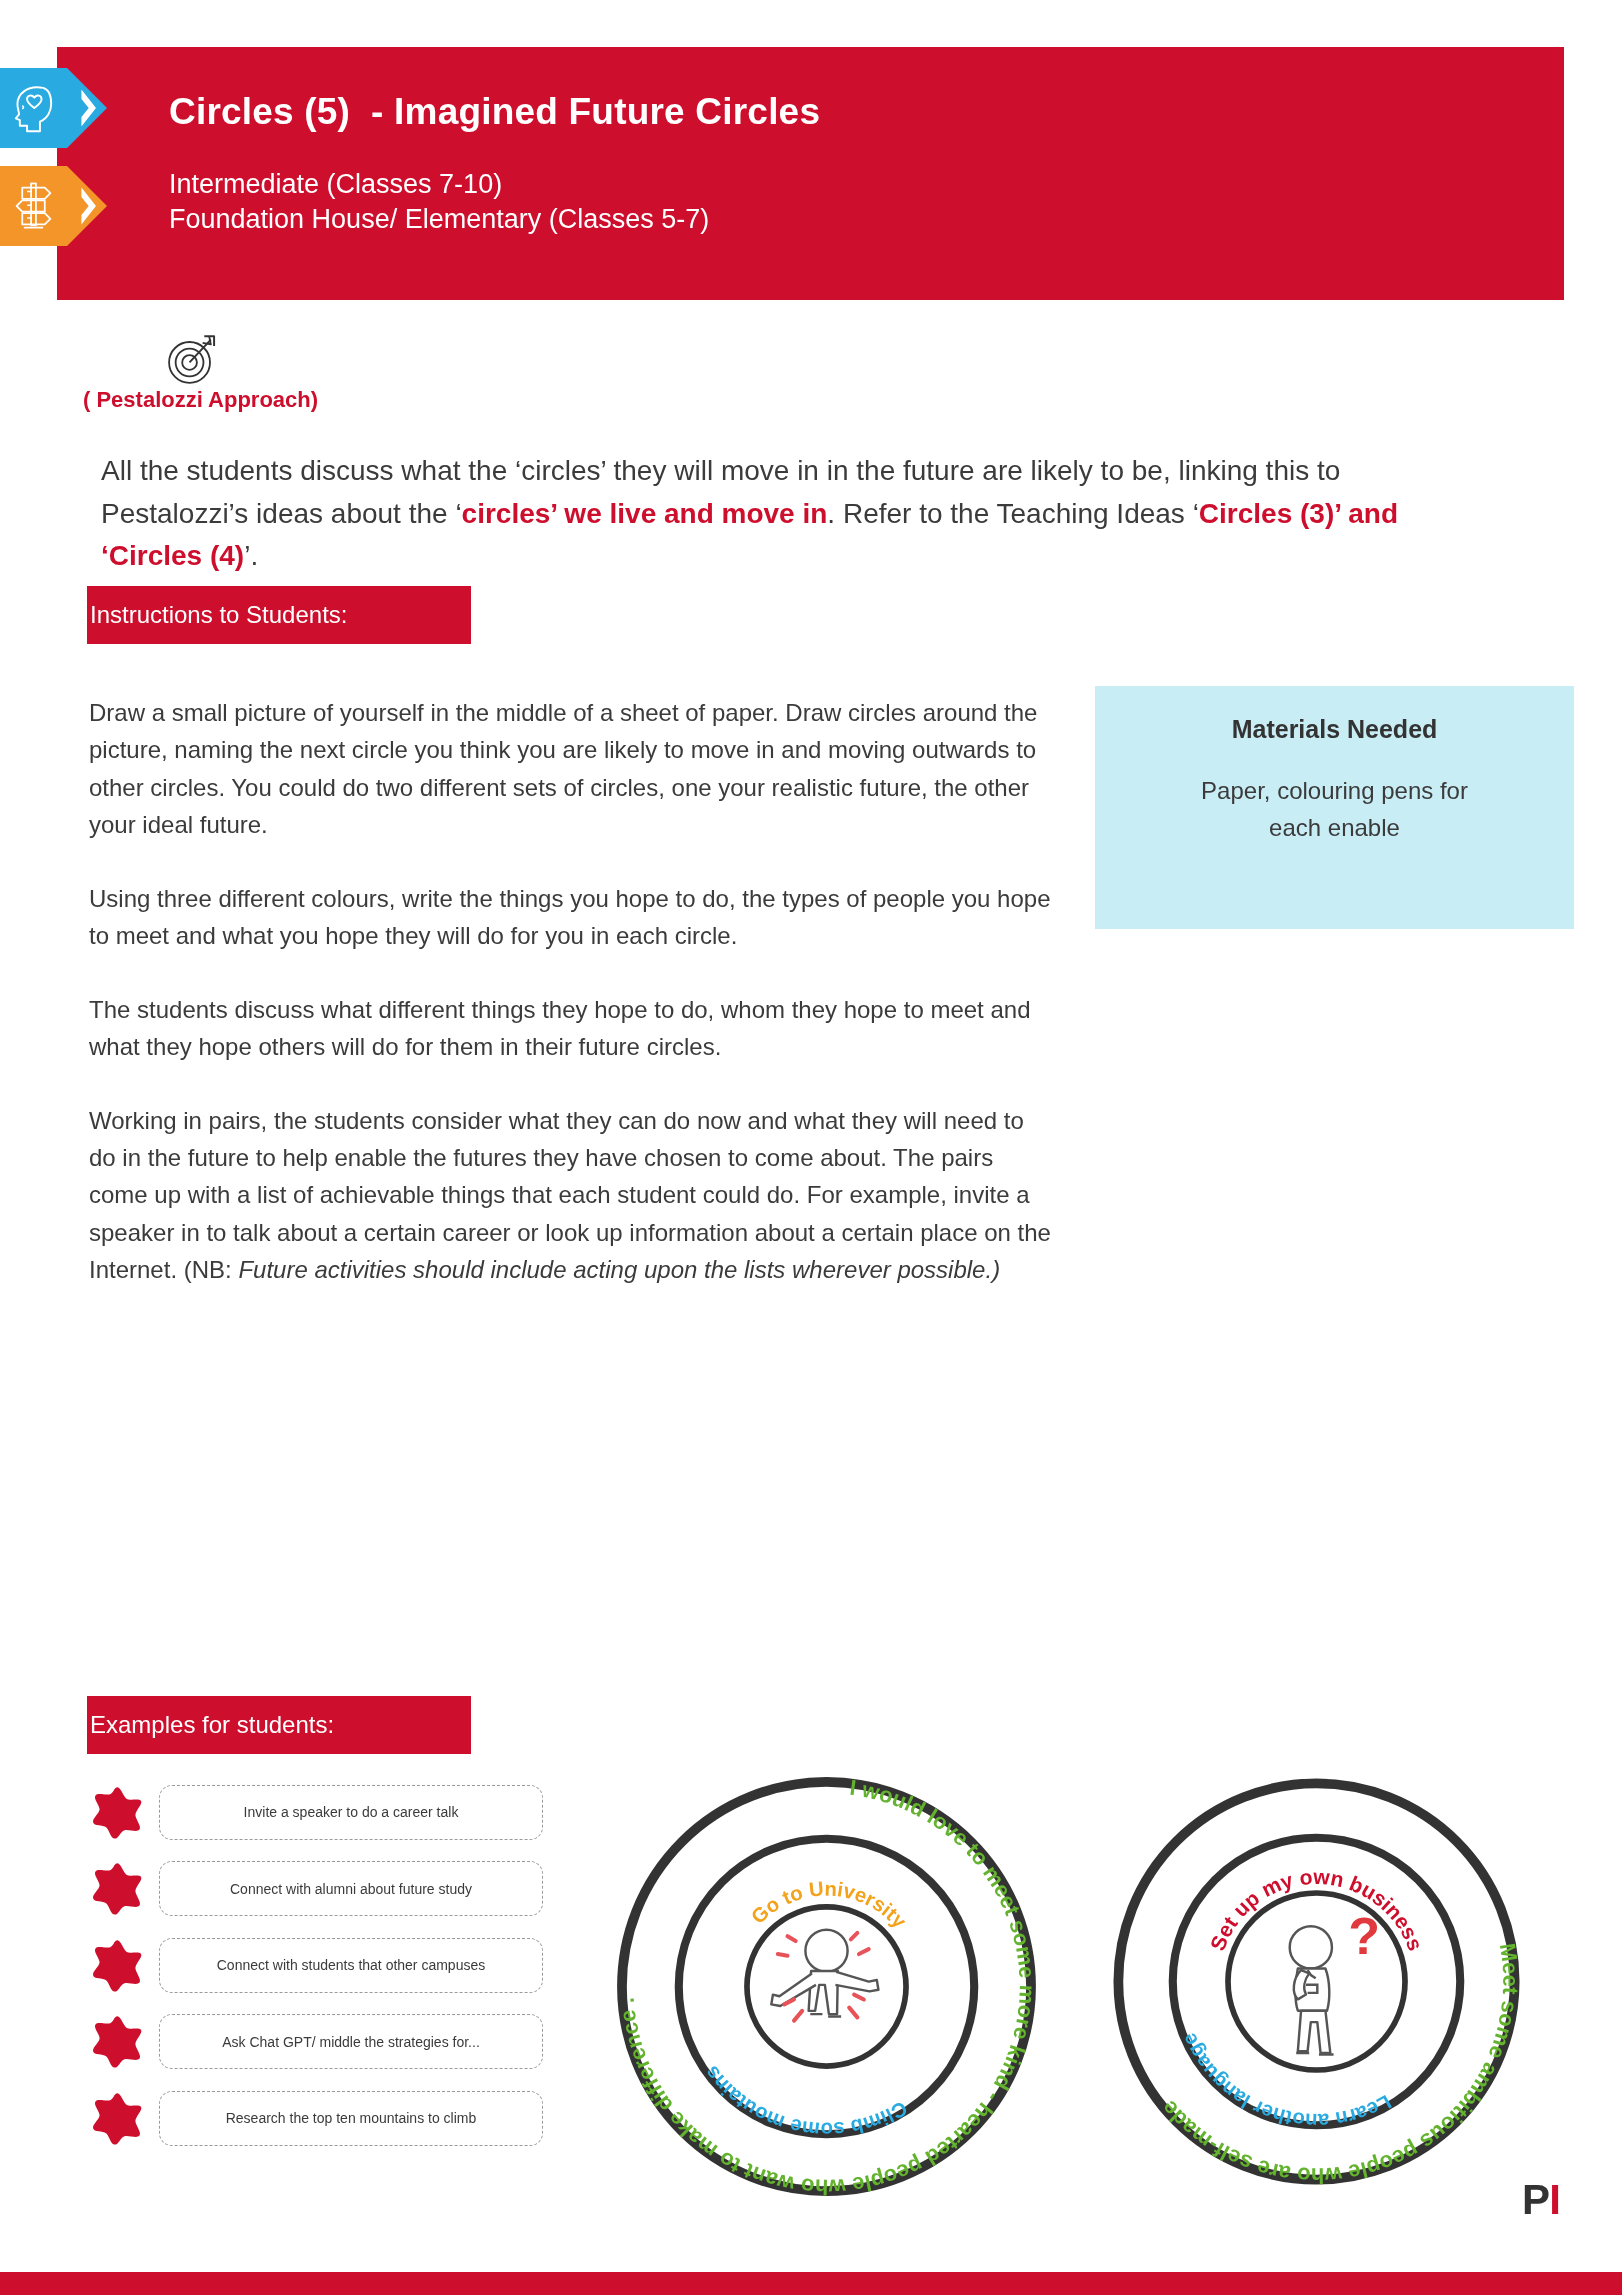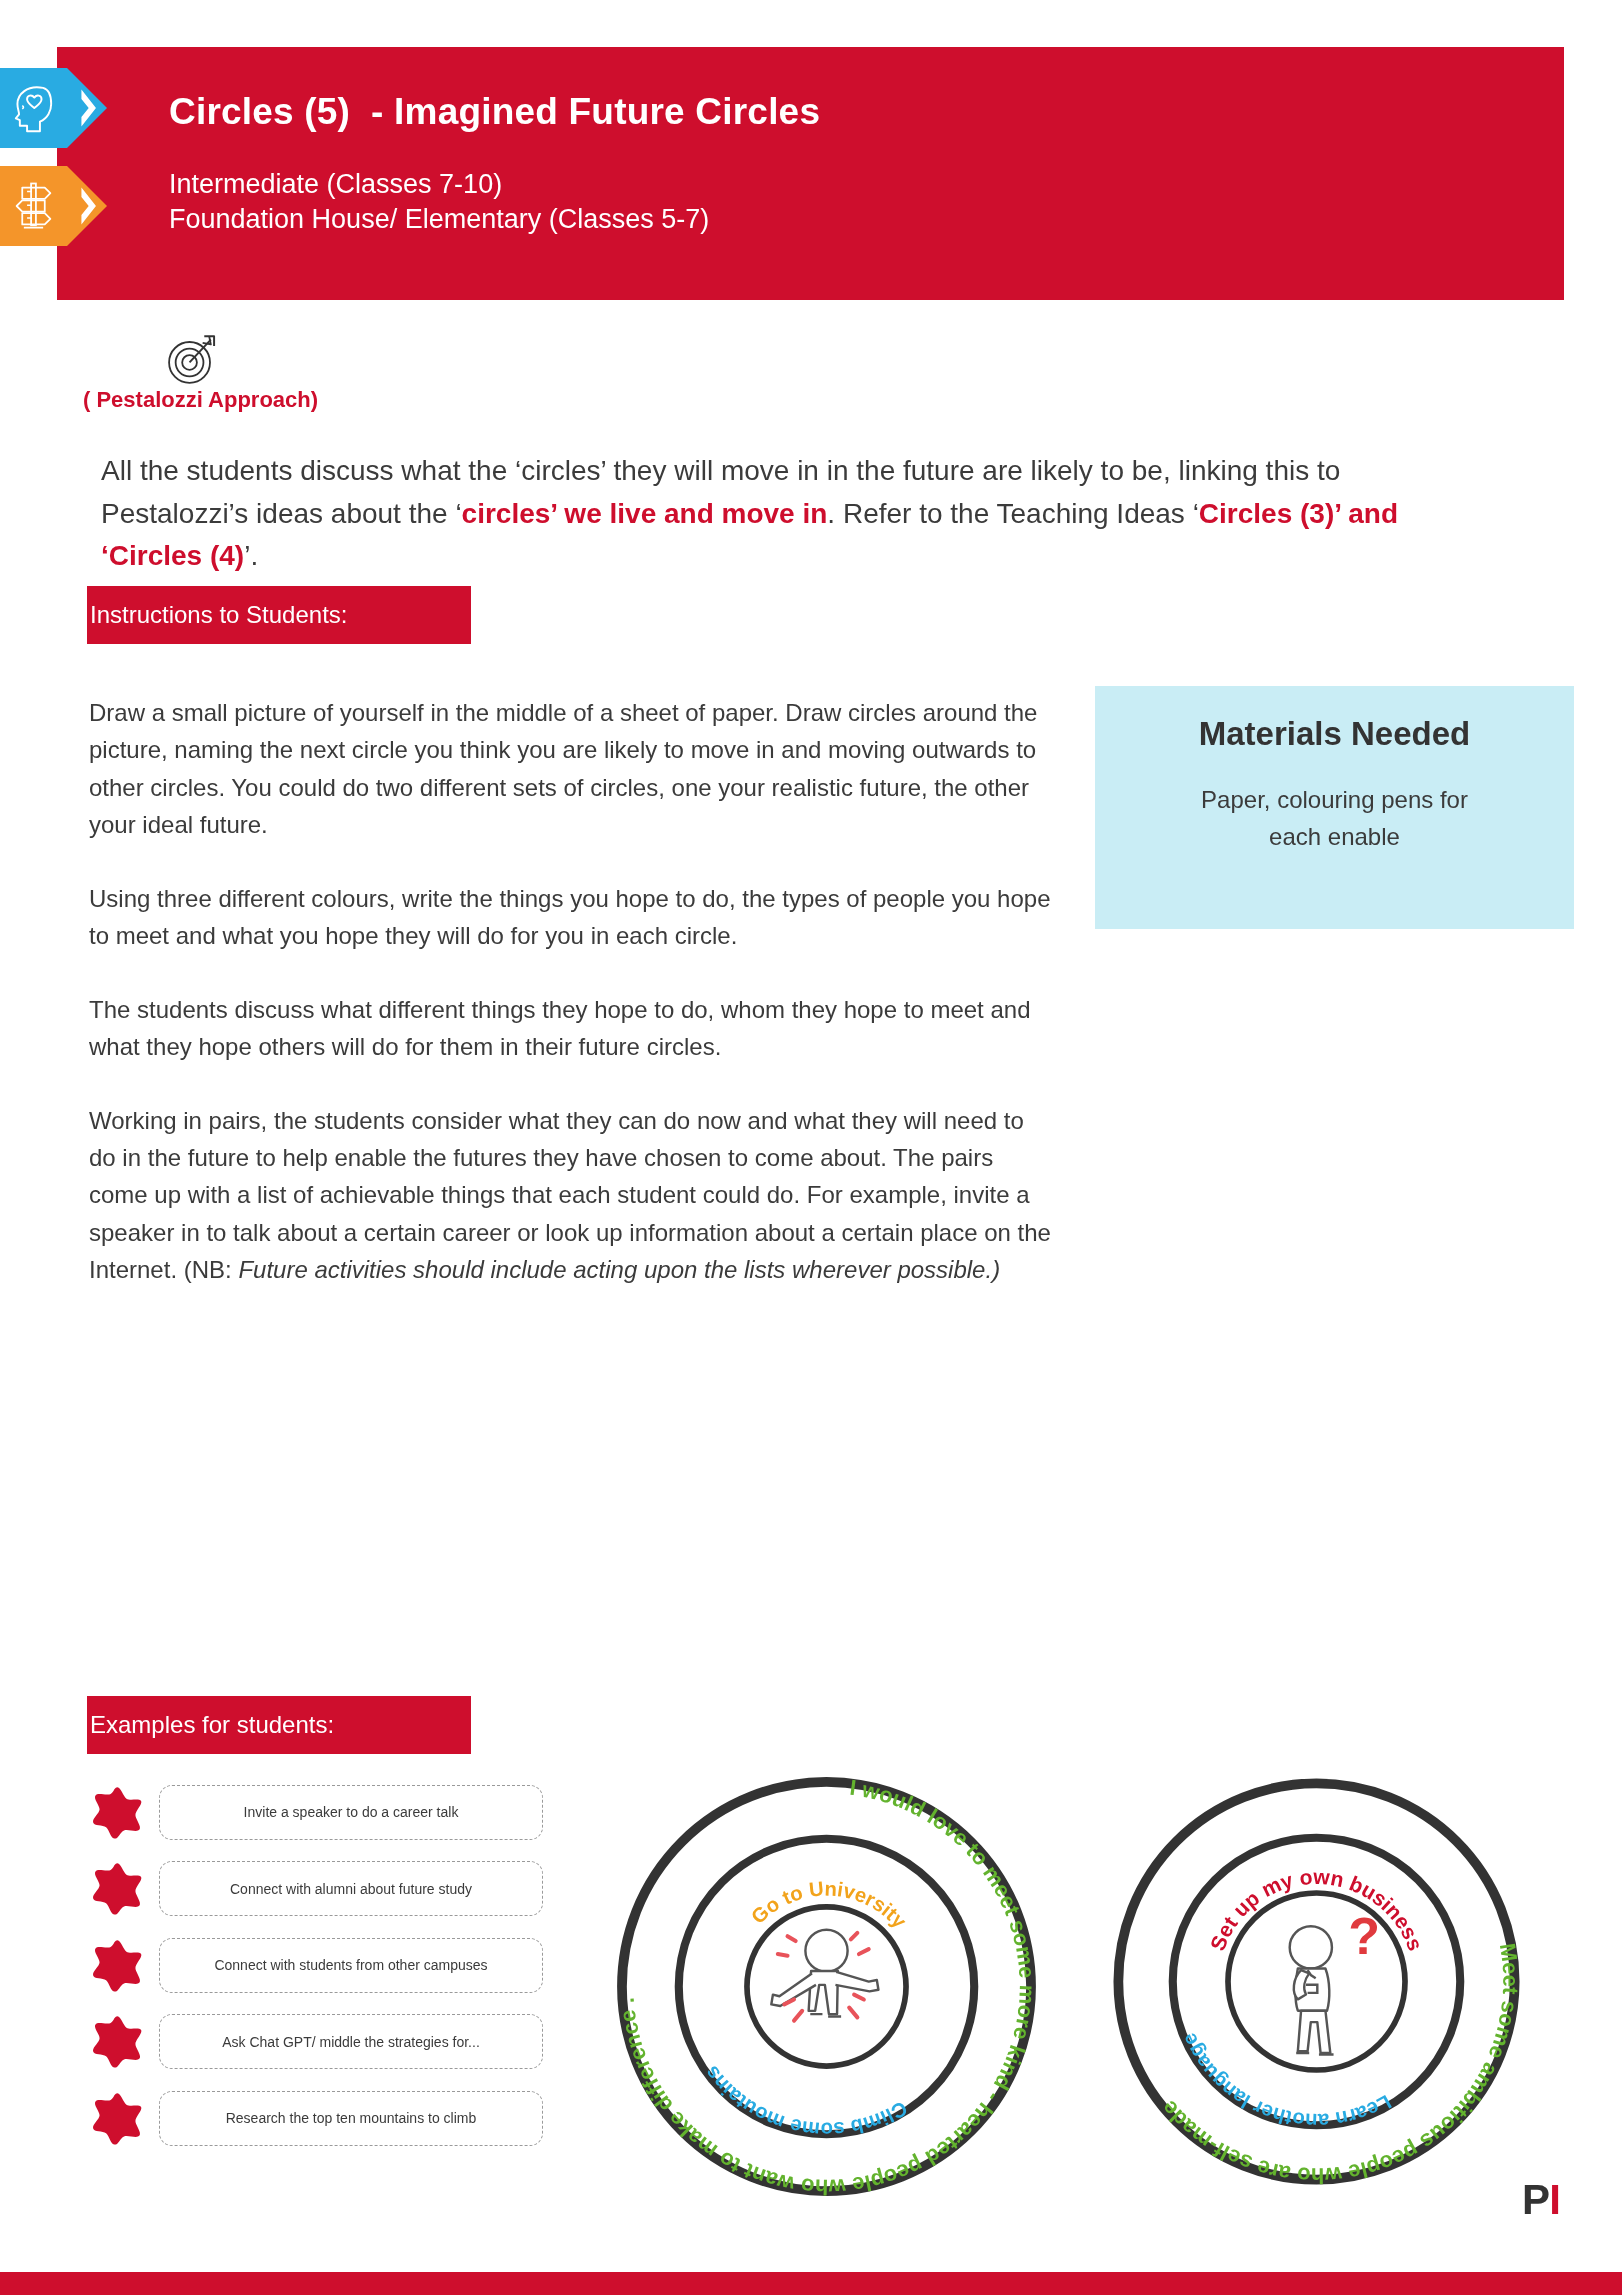--- a/index.html
+++ b/index.html
@@ -130,21 +130,21 @@
   .materials {
     position: absolute;
     left: 1095px; top: 686px;
     width: 479px; height: 243px;
     background: #C9EDF5;
     box-sizing: border-box;
     padding-top: 29px;
     text-align: center;
   }
   .materials-title {
-    font-size: 33px;
+    font-size: 25px;
     font-weight: bold;
     color: #333333;
   }
   .materials-body {
     margin-top: 28px;
     font-size: 24px;
     font-weight: 300;
     color: #3b3b3b;
     line-height: 1.55;
     padding: 0 97px;
@@ -279,21 +279,21 @@
   <div class="example-row">
     <svg class="star-icon" viewBox="0 0 70 70">
       <path d="M35 4 C39 4 42 15 46 18 C50 21 62 17 64 21 C66 25 57 33 57 38 C57 43 65 52 62 56 C59 60 48 55 43 57 C38 59 36 68 31 67 C26 66 25 56 21 53 C17 50 6 52 5 47 C4 42 13 36 13 31 C13 26 5 18 8 14 C11 10 22 15 27 12 C31 9 31 4 35 4 Z" fill="#CE0E2D"></path>
     </svg>
     <div class="example-box">Connect with alumni about future study</div>
   </div>
   <div class="example-row">
     <svg class="star-icon" viewBox="0 0 70 70">
       <path d="M35 4 C39 4 42 15 46 18 C50 21 62 17 64 21 C66 25 57 33 57 38 C57 43 65 52 62 56 C59 60 48 55 43 57 C38 59 36 68 31 67 C26 66 25 56 21 53 C17 50 6 52 5 47 C4 42 13 36 13 31 C13 26 5 18 8 14 C11 10 22 15 27 12 C31 9 31 4 35 4 Z" fill="#CE0E2D"></path>
     </svg>
-    <div class="example-box">Connect with students from other campuses</div>
+    <div class="example-box">Connect with students that other campuses</div>
   </div>
   <div class="example-row">
     <svg class="star-icon" viewBox="0 0 70 70">
       <path d="M35 4 C39 4 42 15 46 18 C50 21 62 17 64 21 C66 25 57 33 57 38 C57 43 65 52 62 56 C59 60 48 55 43 57 C38 59 36 68 31 67 C26 66 25 56 21 53 C17 50 6 52 5 47 C4 42 13 36 13 31 C13 26 5 18 8 14 C11 10 22 15 27 12 C31 9 31 4 35 4 Z" fill="#CE0E2D"></path>
     </svg>
     <div class="example-box">Ask Chat GPT/ middle the strategies for...</div>
   </div>
   <div class="example-row">
     <svg class="star-icon" viewBox="0 0 70 70">
       <path d="M35 4 C39 4 42 15 46 18 C50 21 62 17 64 21 C66 25 57 33 57 38 C57 43 65 52 62 56 C59 60 48 55 43 57 C38 59 36 68 31 67 C26 66 25 56 21 53 C17 50 6 52 5 47 C4 42 13 36 13 31 C13 26 5 18 8 14 C11 10 22 15 27 12 C31 9 31 4 35 4 Z" fill="#CE0E2D"></path>

